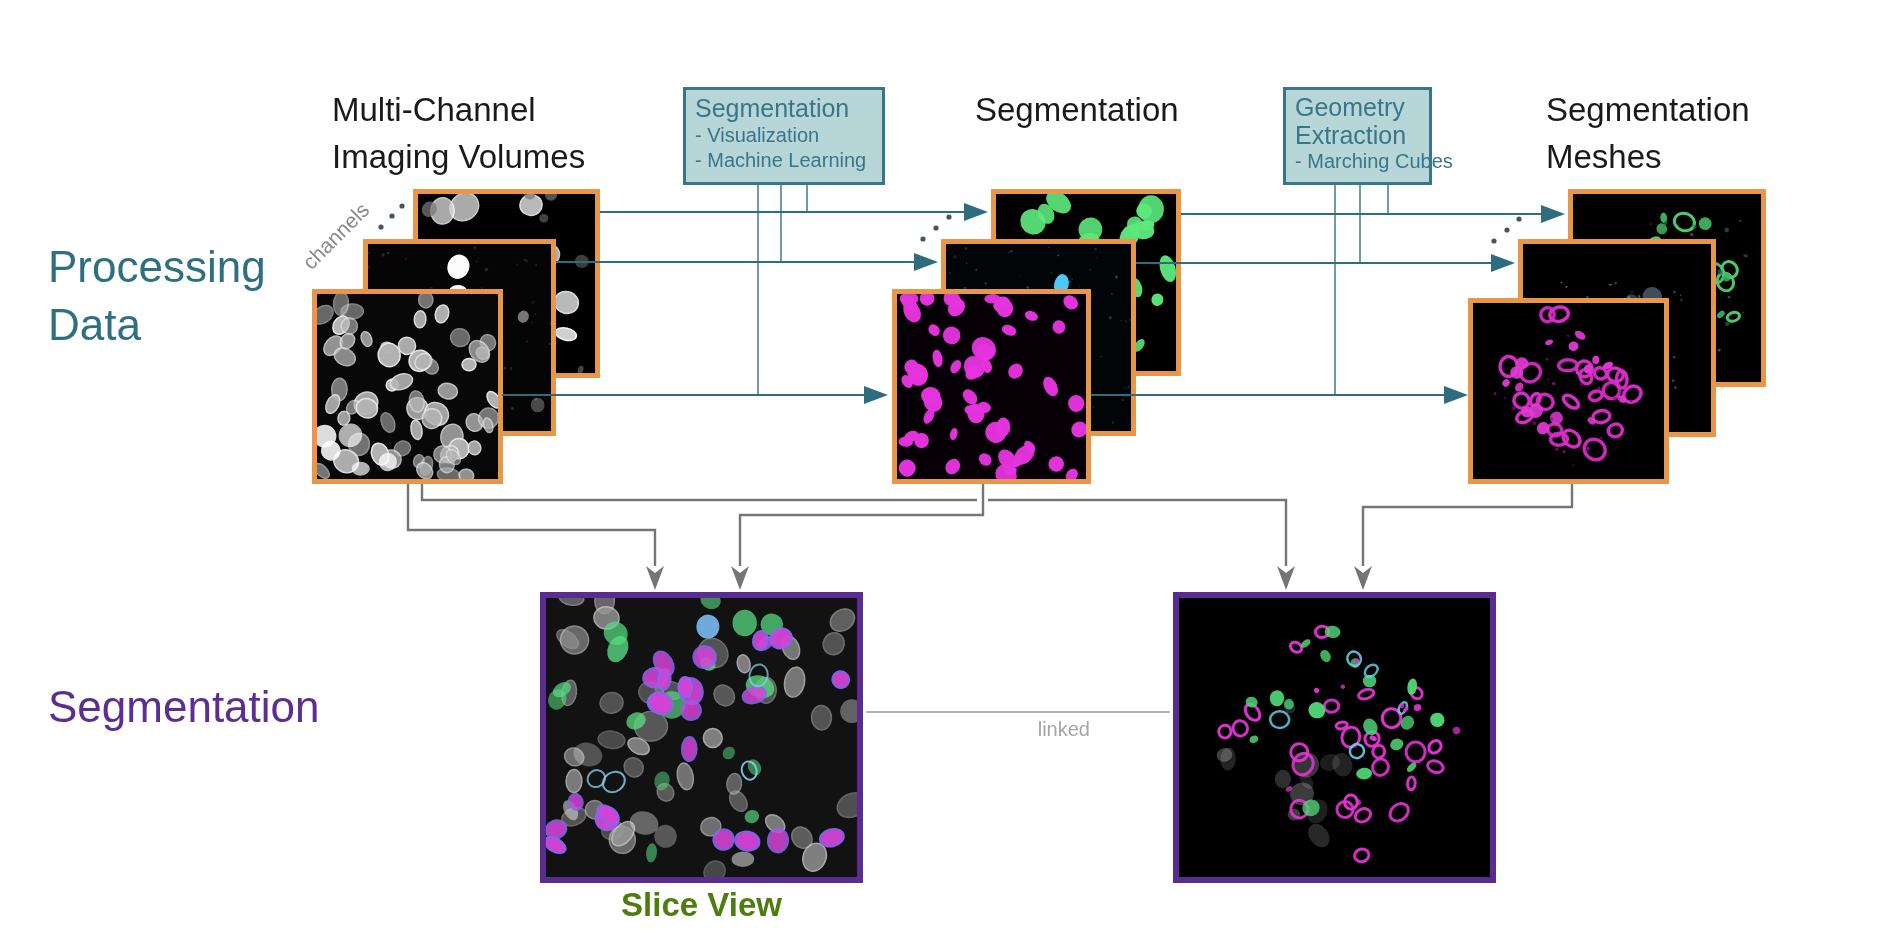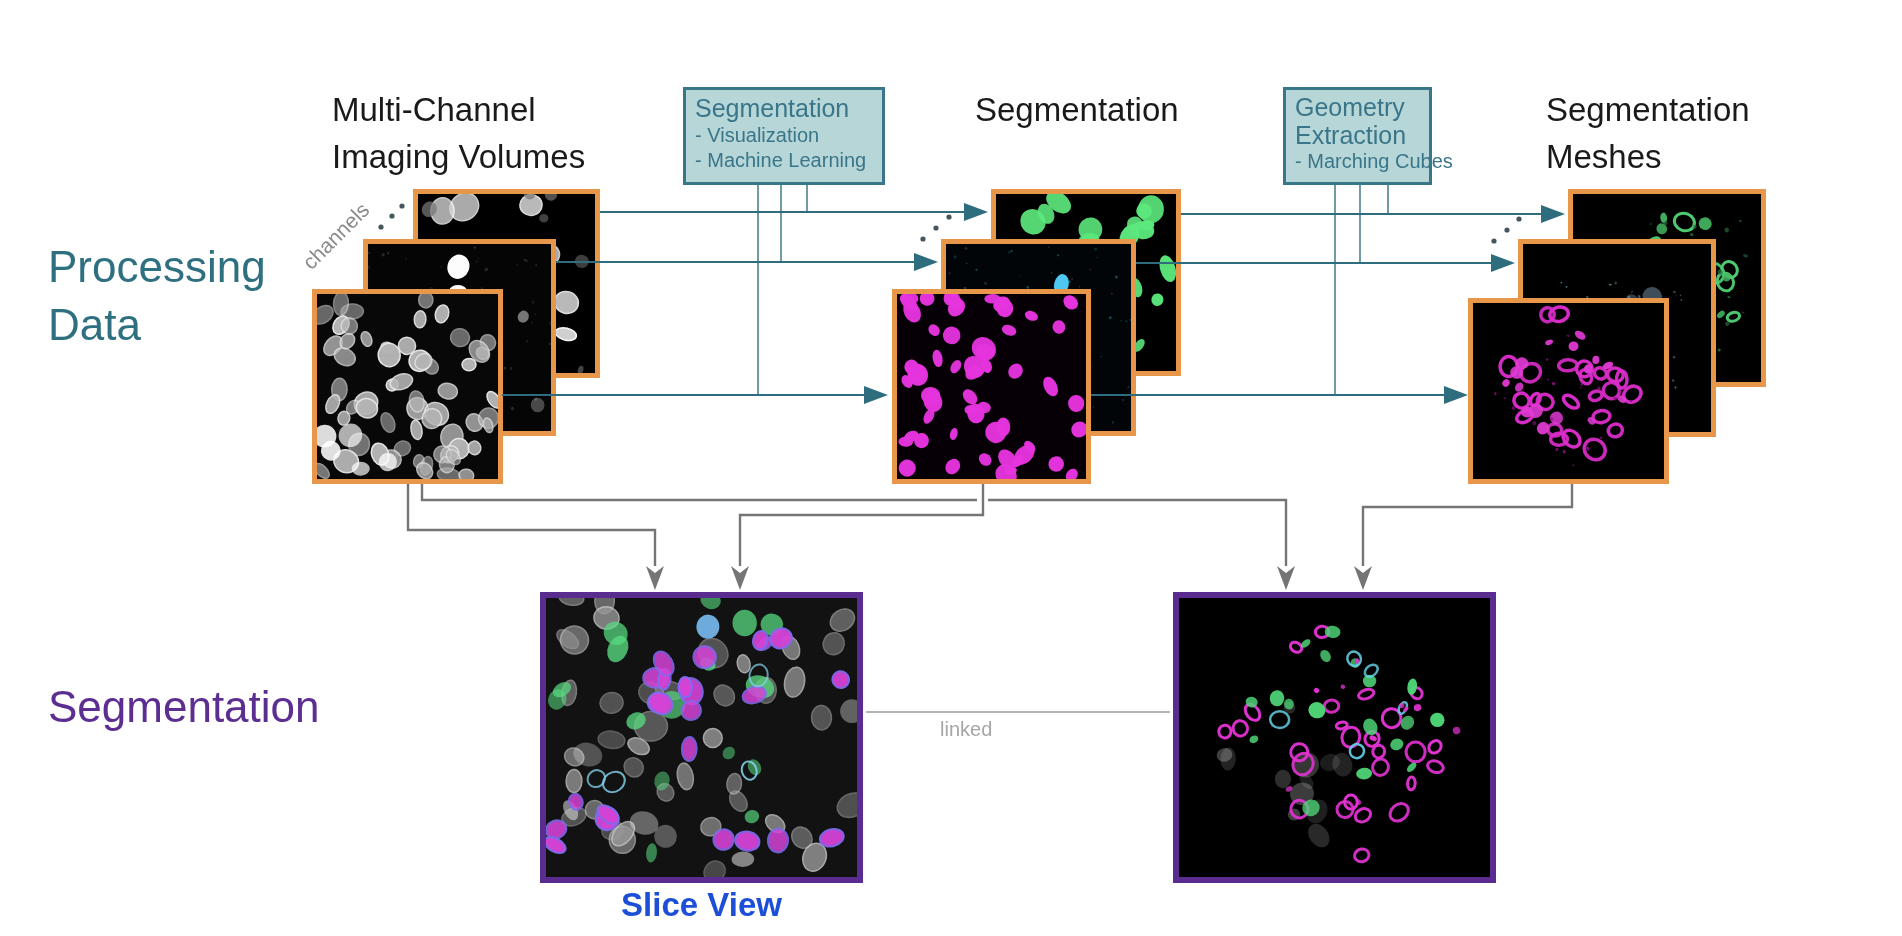--- a/index.html
+++ b/index.html
@@ -11,24 +11,24 @@
   .section-label.teal{color:var(--teal-text,#2e6f80)}
   .section-label.purple{color:var(--purple-text,#5c2e91)}
   .tealbox{position:absolute;background:var(--box-bg,#b7d6d8);border:3px solid var(--box-border,#3a7689);
            color:var(--box-text,#3a7689);padding:3px 9px;box-sizing:border-box;z-index:45}
   .tealbox .t{font-size:25px;line-height:30px;white-space:nowrap}
   .tealbox .i{font-size:20px;line-height:25px;white-space:nowrap}
   .panel{position:absolute;box-sizing:border-box;background:#000}
   .panel.orange{border:5px solid var(--frame-orange,#e8964a)}
   .panel.purple{border:6px solid var(--frame-purple,#5b2c90)}
   .panel svg{display:block}
-  .view-label{position:absolute;font-size:33px;font-weight:600;color:#1d4ed8;text-align:center;z-index:45}
+  .view-label{position:absolute;font-size:33px;font-weight:600;color:#4d7c0f;text-align:center;z-index:45}
   .channels-label{position:absolute;color:var(--channels,#8a8a8a);font-size:21px;
                   transform:rotate(-45deg);transform-origin:center;z-index:45;width:104px;text-align:center}
-  .linked-label{position:absolute;color:var(--linked-text,#a6a6a6);font-size:20px;text-align:left;z-index:45}
+  .linked-label{position:absolute;color:var(--linked-text,#a6a6a6);font-size:20px;text-align:right;z-index:45}
   #overlay{position:absolute;left:0;top:0;z-index:40;pointer-events:none}
 </style>
 </head>
 <body>
 
 <div id="canvas">
 
   <div class="section-label teal" style="left:48px;top:238px">
     <div>Processing</div>
     <div>Data</div>

